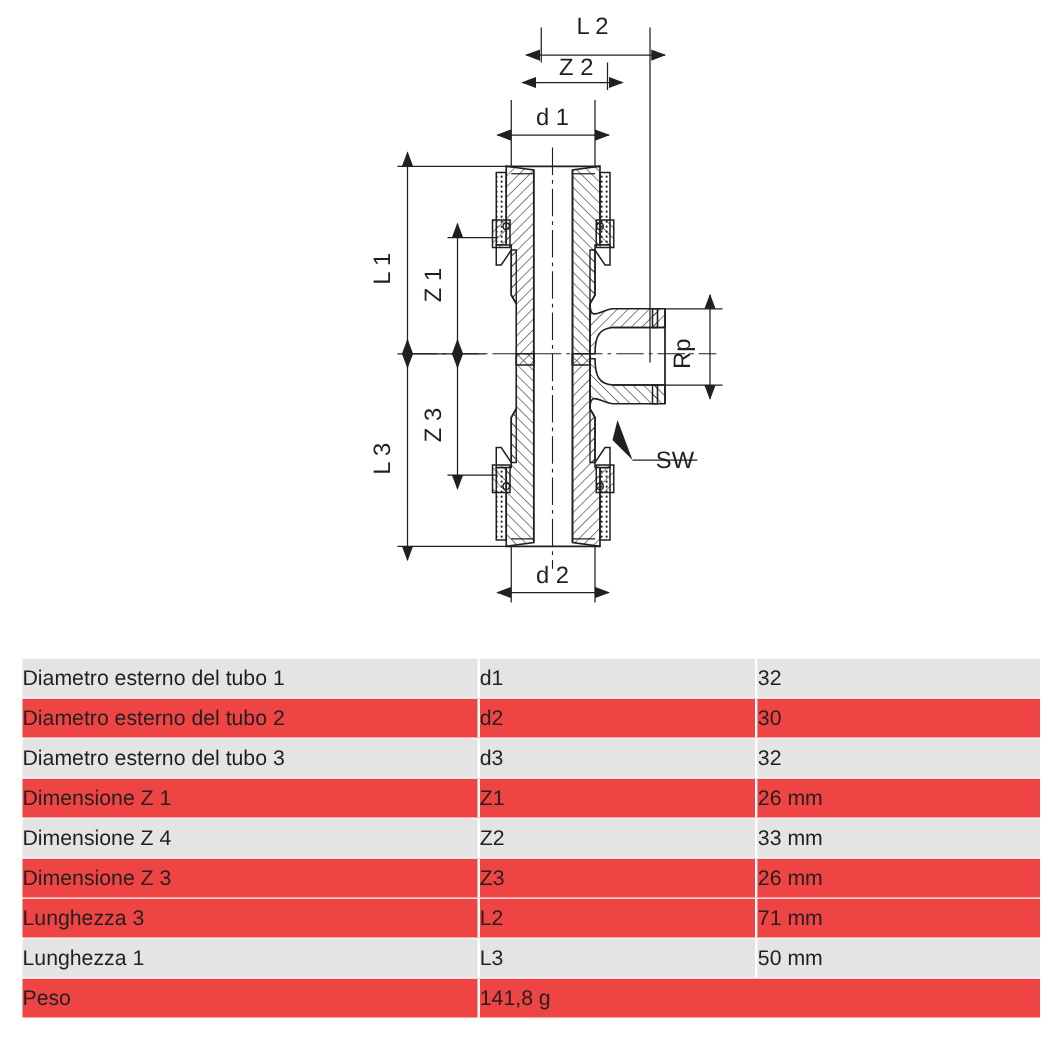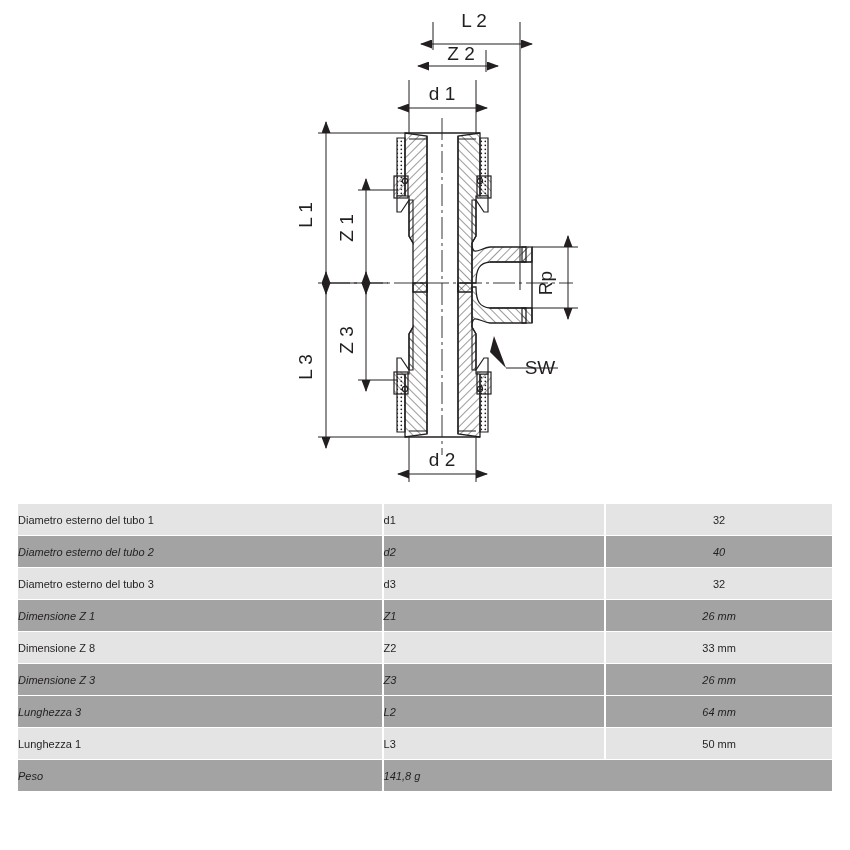--- a/index.html
+++ b/index.html
@@ -28,49 +28,49 @@
   #drawing-svg {
     display: block;
     width: 850px;
     height: 495px;
   }
 
   
   #spec-table {
     position: absolute;
     left: 18px;
-    top: 503px;
+    top: 526px;
     width: 814px;
     border-collapse: separate;
     border-spacing: 0 1px;
-    font-size: 11px;
+    font-size: 17px;
   }
   #spec-table tr { height: 31px; }
   #spec-table td {
     padding: 0;
     height: 31px;
     vertical-align: middle;
     white-space: nowrap;
   }
   .row-odd td  { background: #e4e4e4; }
-  .row-even td { background: #a3a3a3; font-style: italic; }
+  .row-even td { background: #ef4444; }
 
   td.c-label {
     width: 365px;
     padding-left: 16px;
     text-align: left;
     border-right: 2px solid #ffffff;
   }
   td.c-symbol {
     width: 222px;
     border-right: 2px solid #ffffff;
   }
   td.c-value {
     width: 227px;
-    text-align: center;
+    text-align: left;
   }
   td.c-span {
     text-align: left;
   }
 
   
   .dim-text {
     font-family: "Liberation Sans", sans-serif;
     font-size: 19px;
     fill: #231f20;
@@ -221,46 +221,46 @@
 <table id="spec-table">
   <tbody>
     <tr class="row-odd">
       <td class="c-label">Diametro esterno del tubo 1</td>
       <td class="c-symbol">d1</td>
       <td class="c-value">32</td>
     </tr>
     <tr class="row-even">
       <td class="c-label">Diametro esterno del tubo 2</td>
       <td class="c-symbol">d2</td>
-      <td class="c-value">40</td>
+      <td class="c-value">30</td>
     </tr>
     <tr class="row-odd">
       <td class="c-label">Diametro esterno del tubo 3</td>
       <td class="c-symbol">d3</td>
       <td class="c-value">32</td>
     </tr>
     <tr class="row-even">
       <td class="c-label">Dimensione Z 1</td>
       <td class="c-symbol">Z1</td>
       <td class="c-value">26 mm</td>
     </tr>
     <tr class="row-odd">
-      <td class="c-label">Dimensione Z 8</td>
+      <td class="c-label">Dimensione Z 4</td>
       <td class="c-symbol">Z2</td>
       <td class="c-value">33 mm</td>
     </tr>
     <tr class="row-even">
       <td class="c-label">Dimensione Z 3</td>
       <td class="c-symbol">Z3</td>
       <td class="c-value">26 mm</td>
     </tr>
     <tr class="row-even">
       <td class="c-label">Lunghezza 3</td>
       <td class="c-symbol">L2</td>
-      <td class="c-value">64 mm</td>
+      <td class="c-value">71 mm</td>
     </tr>
     <tr class="row-odd">
       <td class="c-label">Lunghezza 1</td>
       <td class="c-symbol">L3</td>
       <td class="c-value">50 mm</td>
     </tr>
     <tr class="row-even">
       <td class="c-label">Peso</td>
       <td class="c-span" colspan="2">141,8 g</td>
     </tr>

